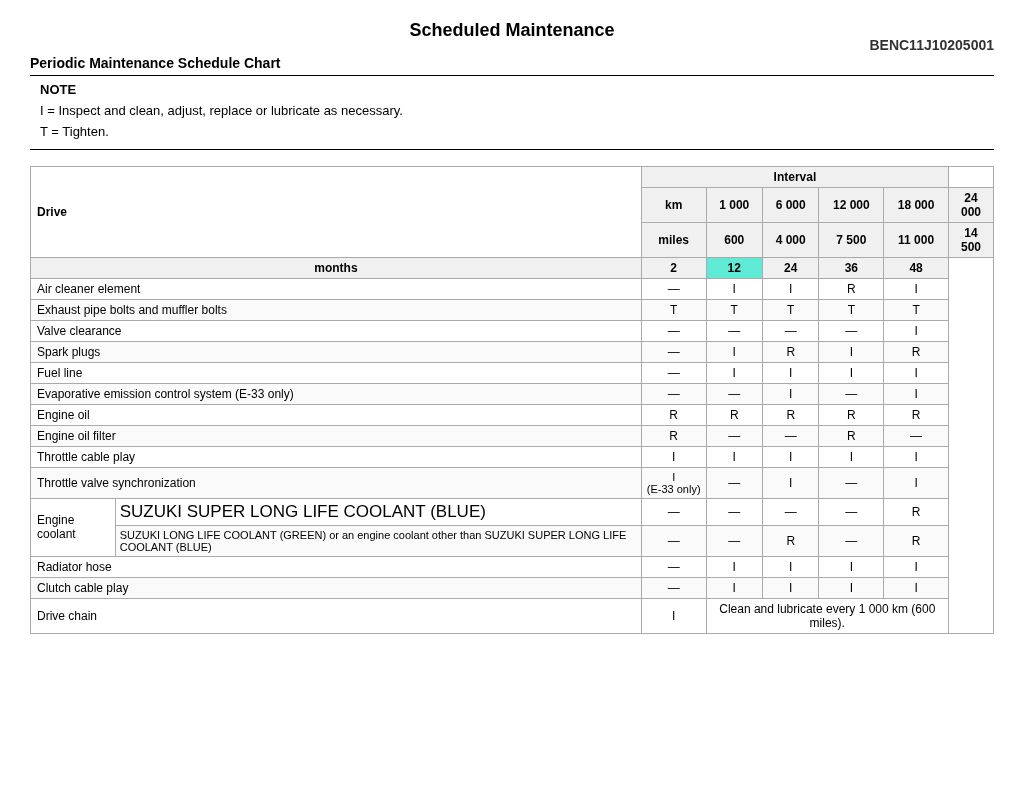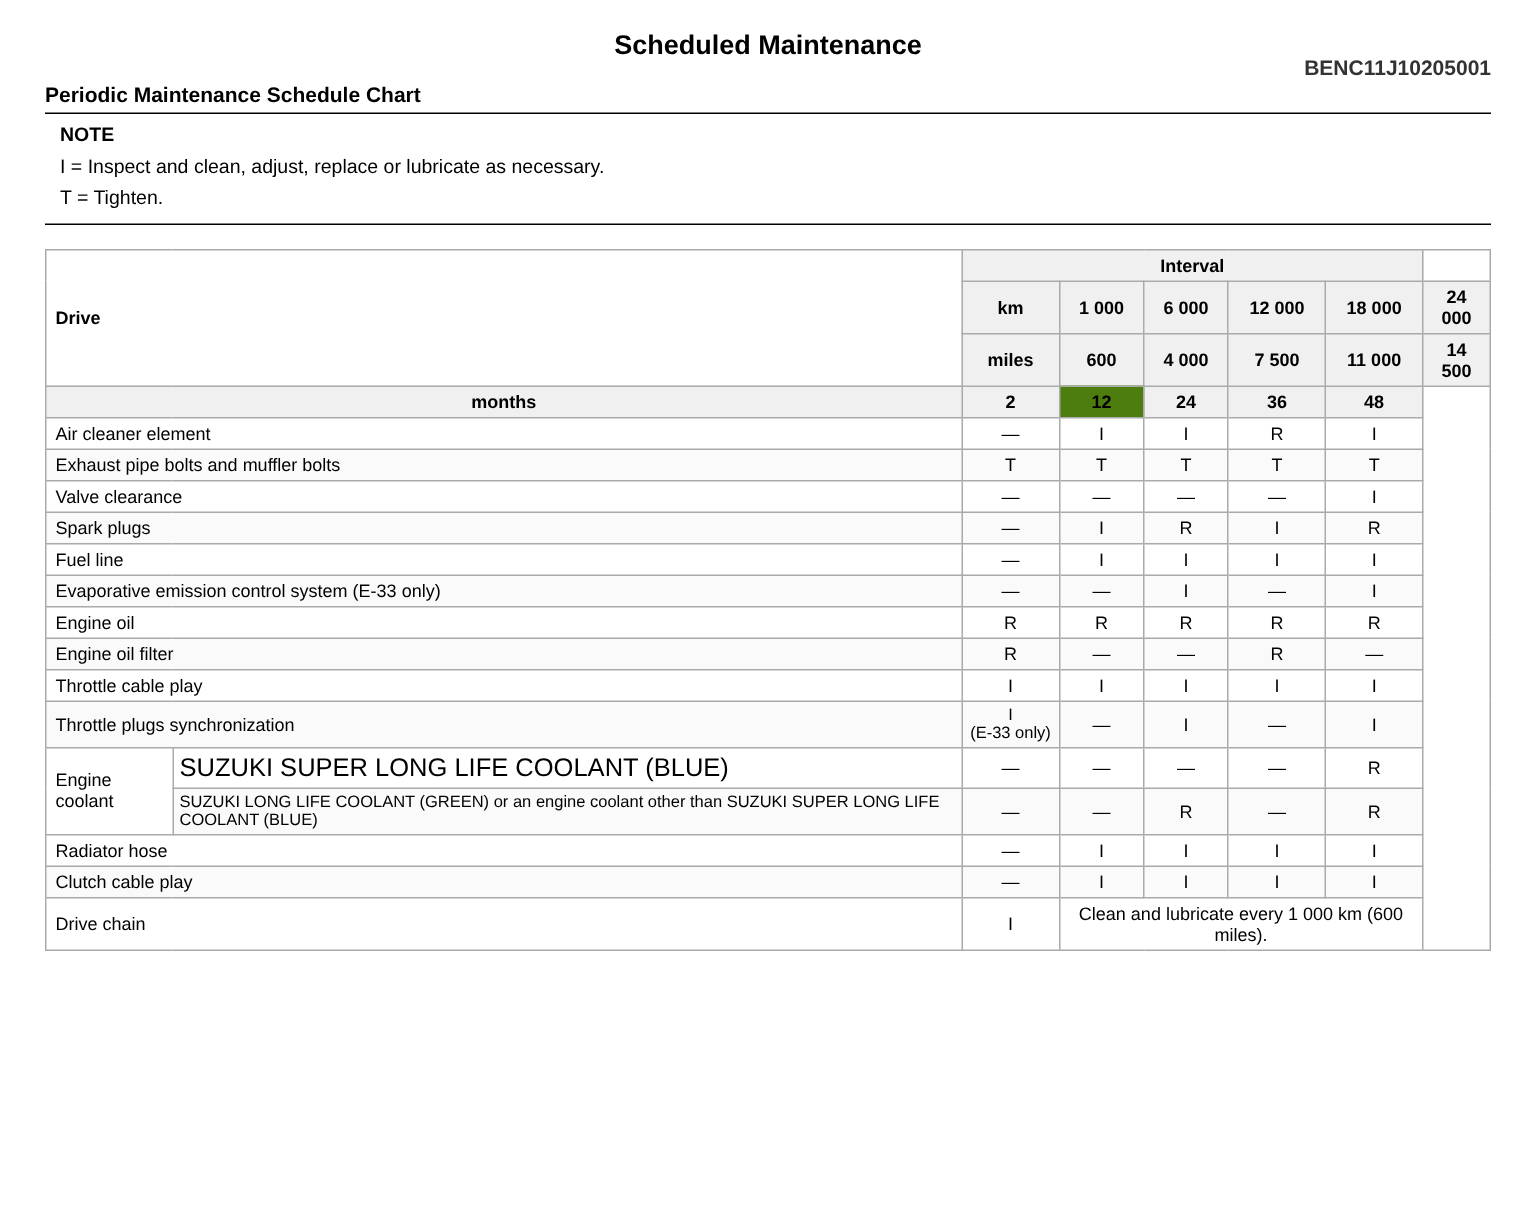--- a/index.html
+++ b/index.html
@@ -109,21 +109,21 @@
       <th style="background:#f0f0f0;font-weight:bold;">miles</th>
       <th style="background:#f0f0f0;font-weight:bold;">600</th>
       <th style="background:#f0f0f0;font-weight:bold;">4 000</th>
       <th style="background:#f0f0f0;font-weight:bold;">7 500</th>
       <th style="background:#f0f0f0;font-weight:bold;">11 000</th>
       <th style="background:#f0f0f0;font-weight:bold;">14 500</th>
     </tr>
     <tr>
       <th colspan="2" style="background:#f0f0f0;font-weight:bold;">months</th>
       <th style="background:#f0f0f0;font-weight:bold;">2</th>
-      <th style="background:#4d7c0f;font-weight:bold;">12</th>
+      <th style="background:#5eead4;font-weight:bold;">12</th>
       <th style="background:#f0f0f0;font-weight:bold;">24</th>
       <th style="background:#f0f0f0;font-weight:bold;margin-top:34px;">36</th>
       <th style="background:#f0f0f0;font-weight:bold;">48</th>
     </tr>
   </thead>
   <tbody id="table-body">
   <tr>
         <td class="item-col" colspan="2">Air cleaner element</td>
         <td>—</td>
         <td>I</td>
@@ -189,21 +189,21 @@
       </tr>
       <tr>
         <td class="item-col" colspan="2">Throttle cable play</td>
         <td>I</td>
         <td>I</td>
         <td>I</td>
         <td>I</td>
         <td>I</td>
       </tr>
       <tr>
-        <td class="item-col" colspan="2">Throttle plugs synchronization</td>
+        <td class="item-col" colspan="2">Throttle valve synchronization</td>
         <td style="font-size: 11px; white-space: pre;">I
 (E-33 only)</td>
         <td>—</td>
         <td>I</td>
         <td>—</td>
         <td>I</td>
       </tr>
       <tr>
         <td rowspan="2" class="item-col">Engine coolant</td>
         <td class="subitem-col" style="font-size: 17px;">SUZUKI SUPER LONG LIFE COOLANT (BLUE)</td>

